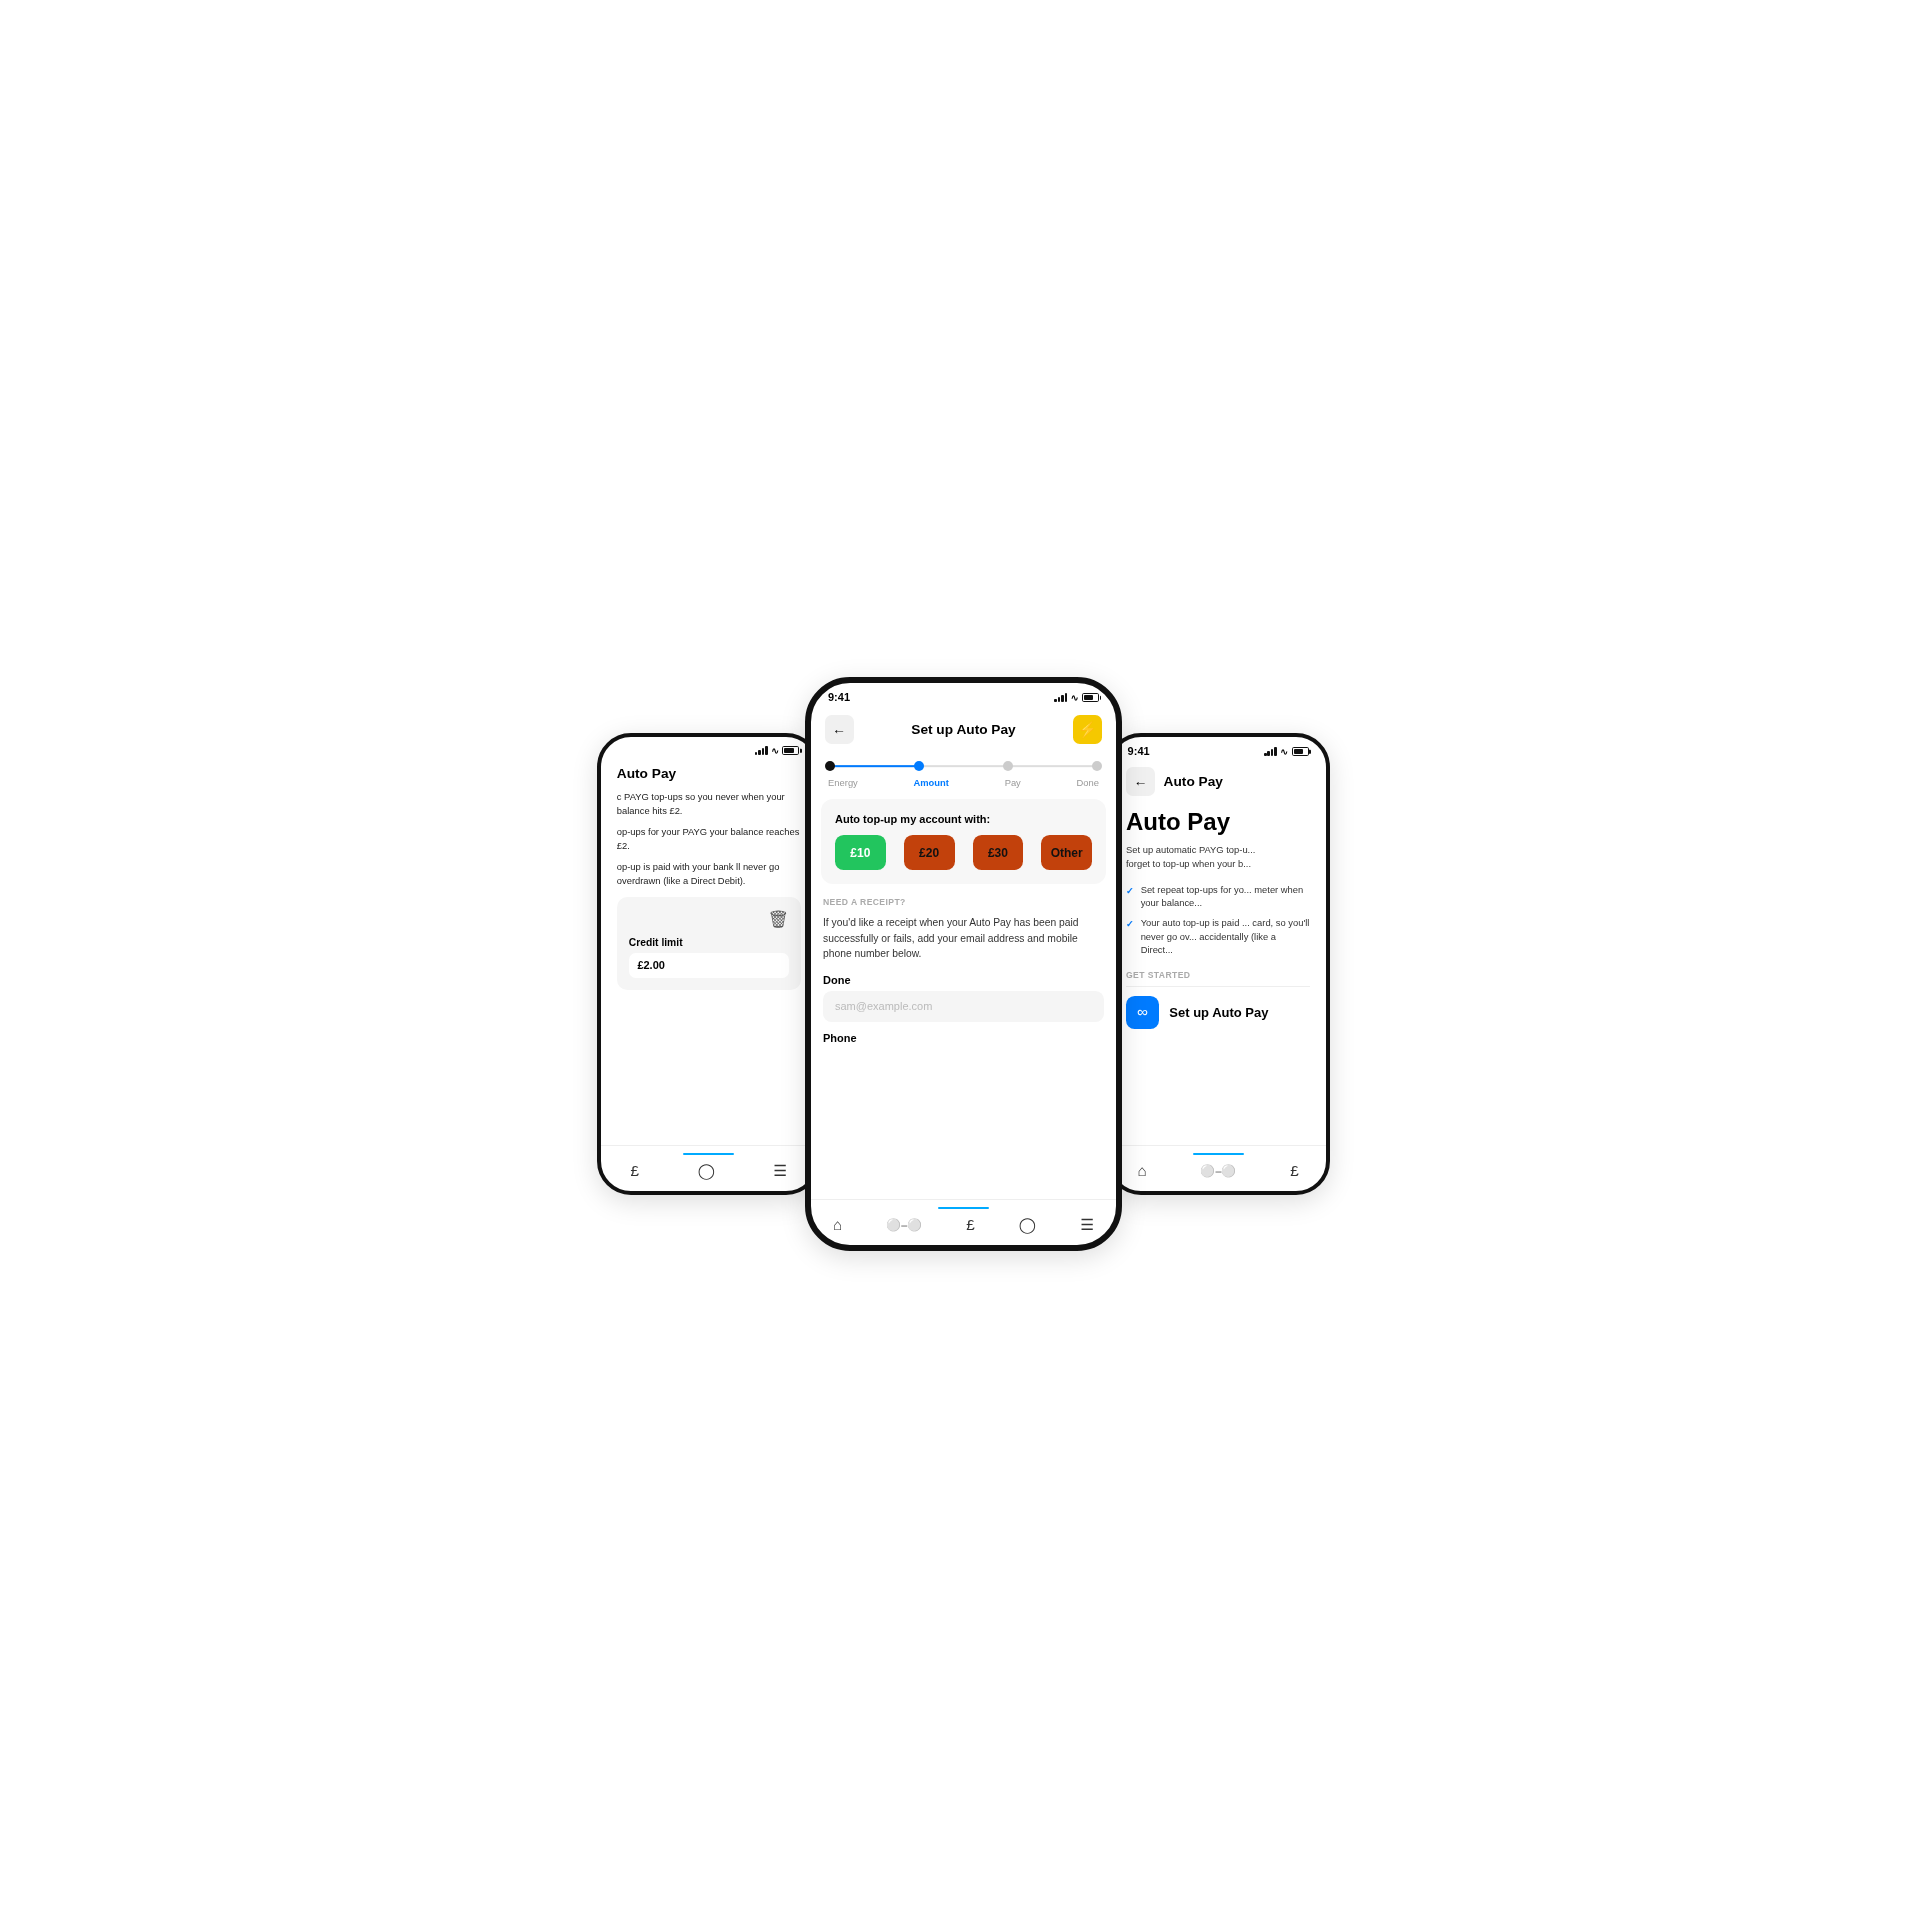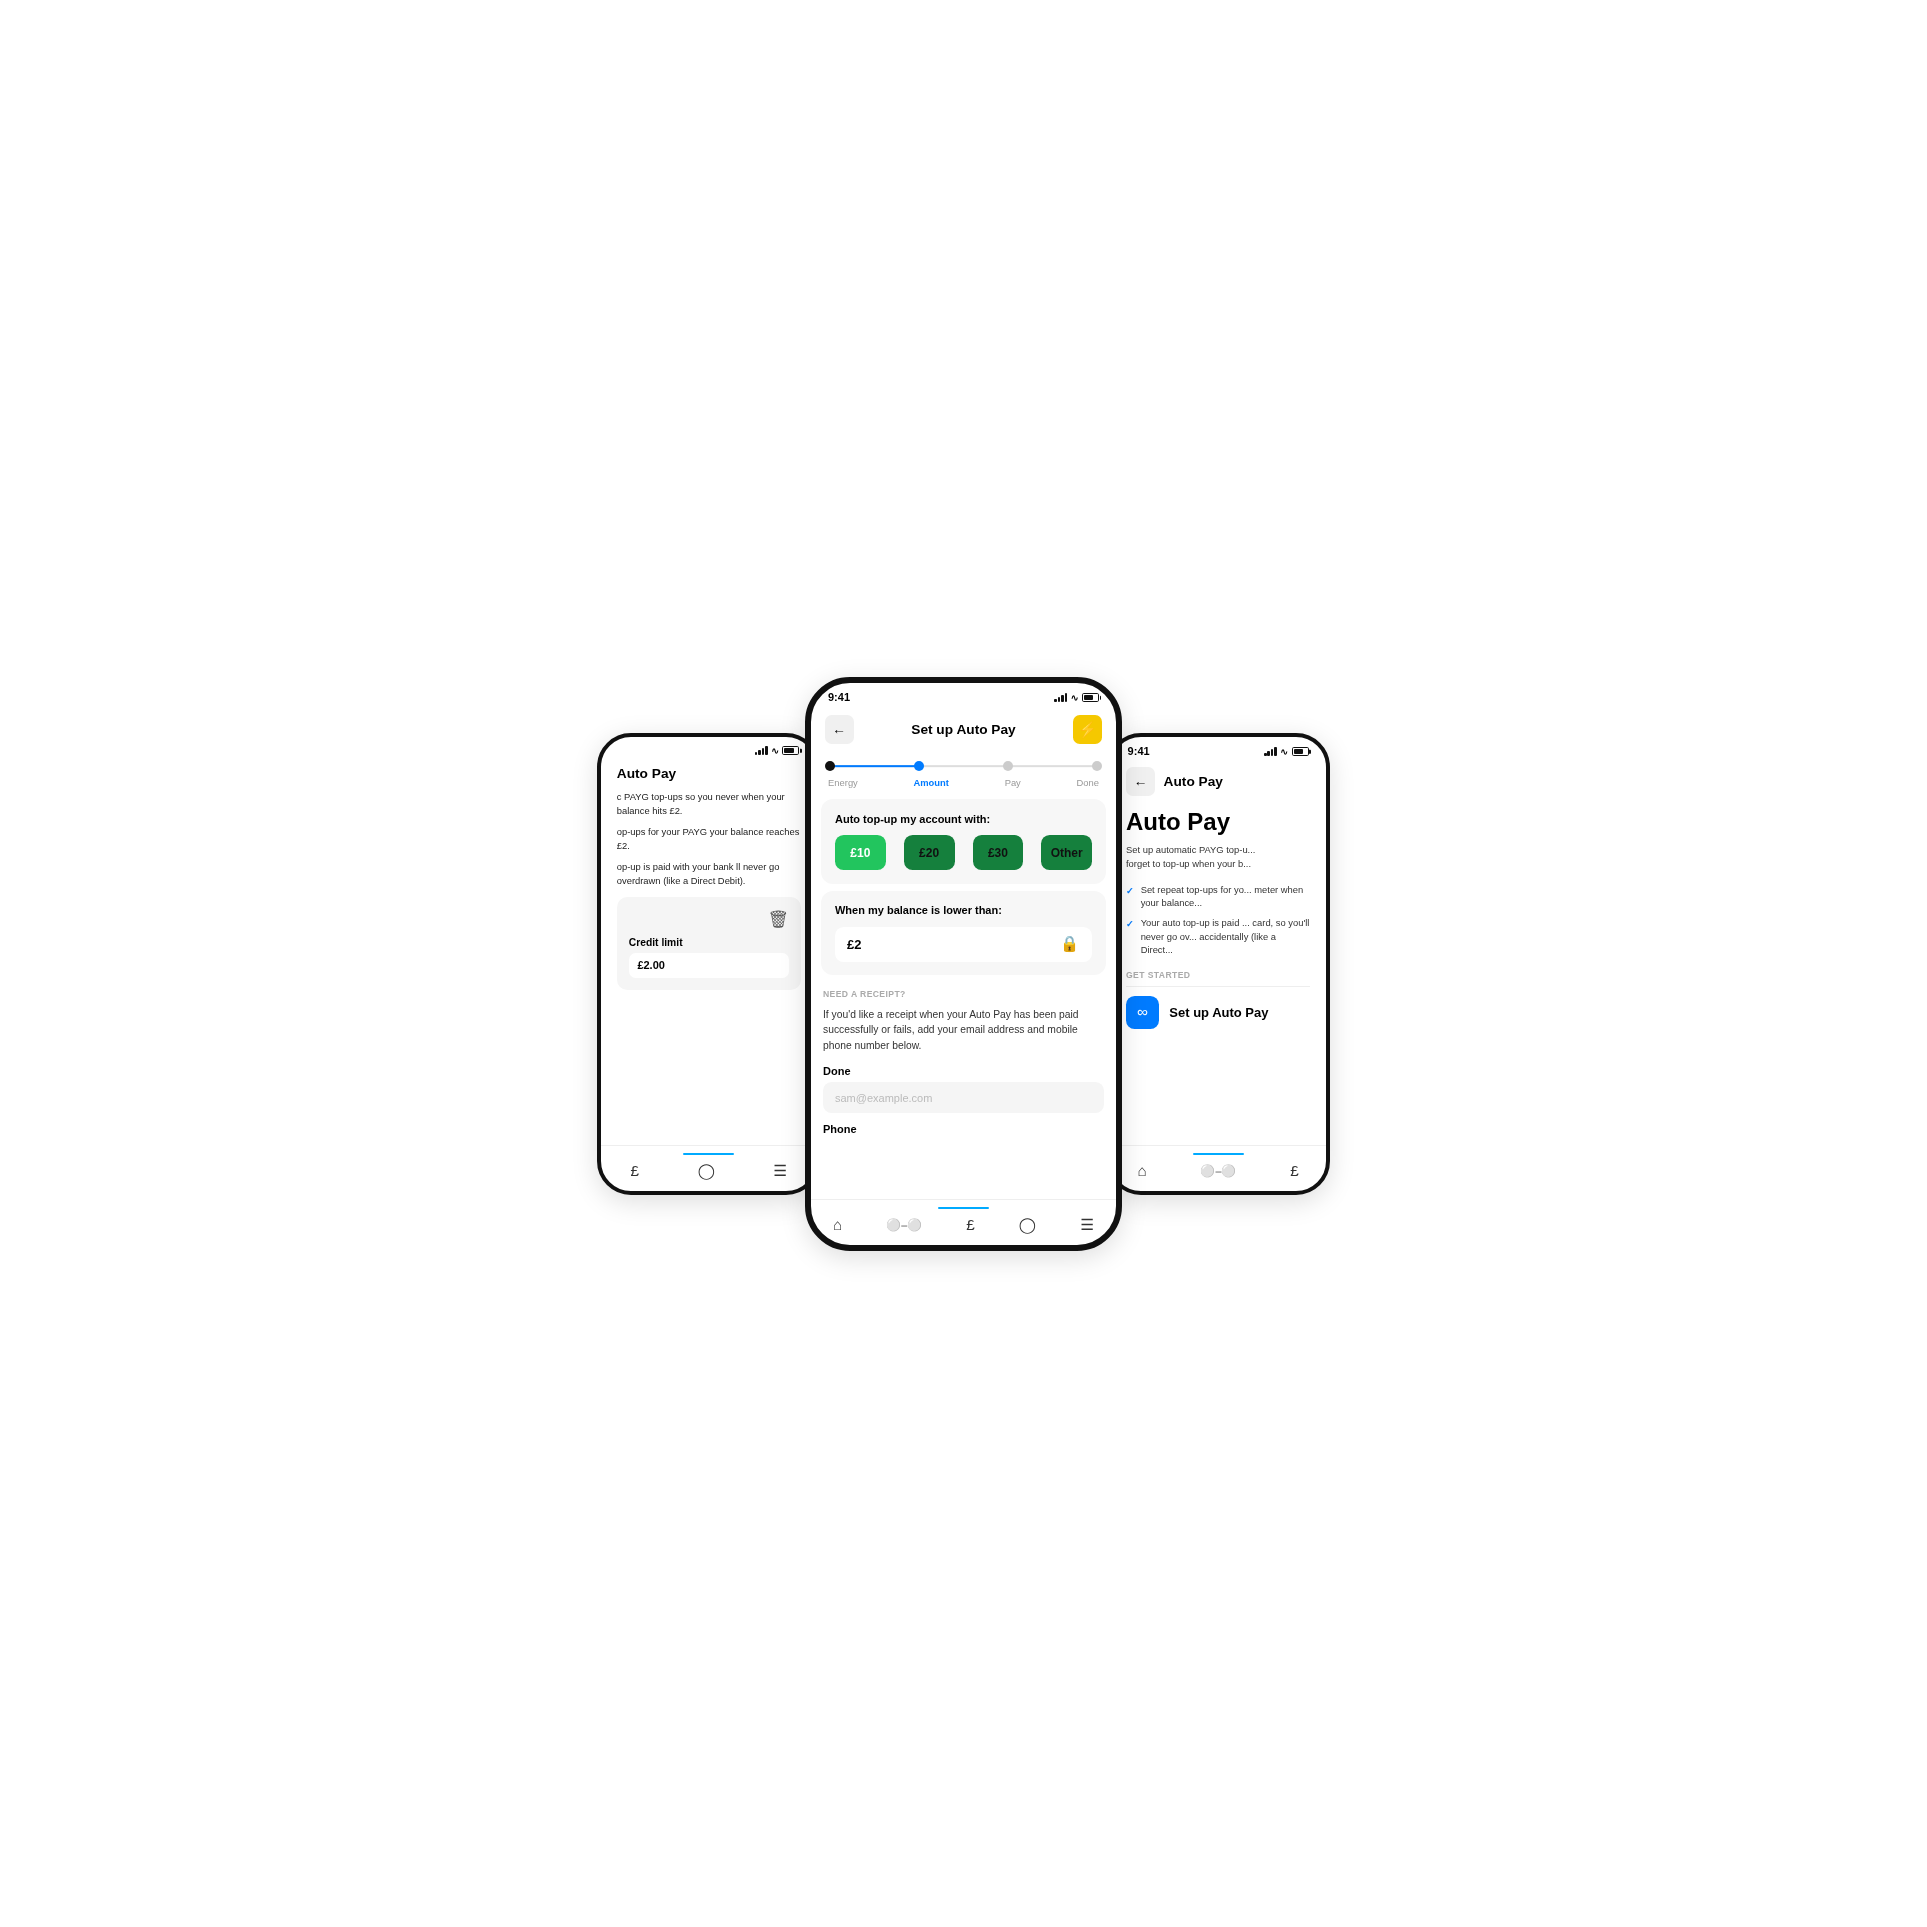--- a/index.html
+++ b/index.html
@@ -214,21 +214,21 @@
       font-size: 11px;
       font-weight: 700;
       margin-bottom: 10.3px;
     }
     .amount-options {
       display: flex;
       gap: 18px;
     }
     .amount-btn {
       flex: 1;
-      background: #15803d;
+      background: #c2410c;
       border: none;
       border-radius: 8.6px;
       padding: 10.3px 3.4px;
       font-size: 12px;
       font-weight: 700;
       text-align: center;
       cursor: pointer;
       color: #111;
     }
     .amount-btn.selected {
@@ -446,27 +446,20 @@
     <div class="card">
       <div class="card-title">Auto top-up my account with:</div>
       <div class="amount-options">
         <button class="amount-btn selected">£10</button>
         <button class="amount-btn">£20</button>
         <button class="amount-btn">£30</button>
         <button class="amount-btn">Other</button>
       </div>
     </div>
 
-    <div class="card">
-      <div class="card-title">When my balance is lower than:</div>
-      <div class="balance-input-row">
-        <span class="balance-value">£2</span>
-        <span class="lock-icon">🔒</span>
-      </div>
-    </div>
 
     <div class="receipt-section">
       <div class="receipt-label">NEED A RECEIPT?</div>
       <div class="receipt-desc">If you'd like a receipt when your Auto Pay has been paid successfully or fails, add your email address and mobile phone number below.</div>
       <div class="field-label">Done</div>
       <div class="field-input">sam@example.com</div>
       <div class="field-label">Phone</div>
     </div>
 
     <div class="bottom-bar">

